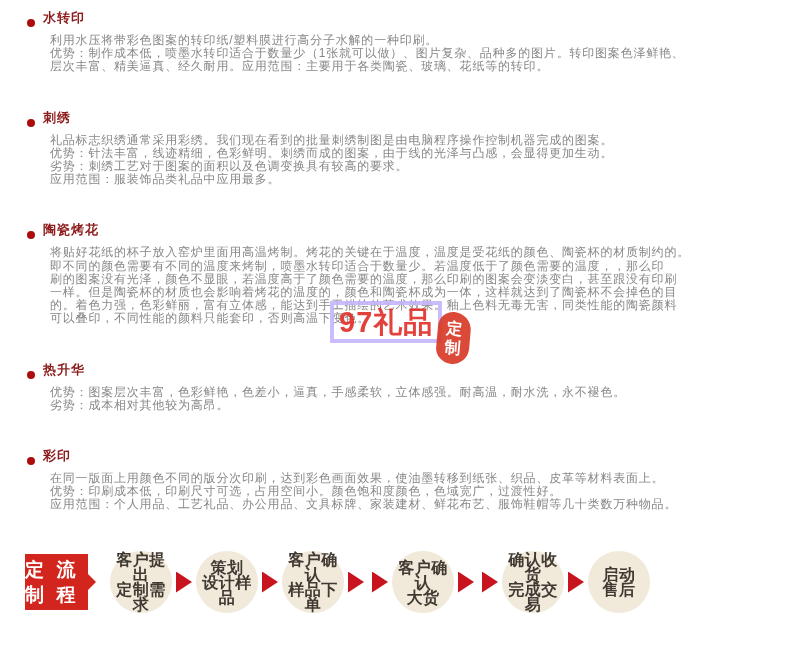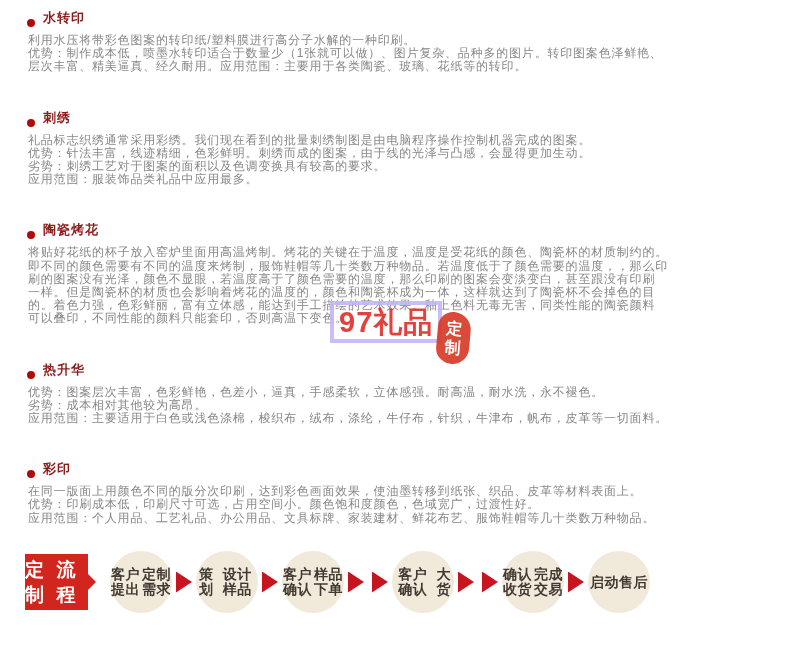--- a/index.html
+++ b/index.html
@@ -21,21 +21,21 @@
   .bullet{
     width:8px;height:8px;border-radius:50%;
     background:#ae0b0b;
     margin-right:8px;flex:0 0 auto;
   }
   .section-title{
     font-size:13px;font-weight:bold;
     color:#8c1c1c;letter-spacing:1px;
   }
   .section-body{
-    margin-left:28px;margin-top:7px;
+    margin-left:50px;margin-top:7px;
   }
   .body-line{
     font-size:12px;line-height:13.2px;
     color:#878787;letter-spacing:0.8px;
     white-space:nowrap;
   }
   
   .watermark{
     position:absolute;left:330px;top:301px;
     border:4px solid #c4b5fd;
@@ -79,23 +79,23 @@
   .flow-label::after{
     content:"";position:absolute;right:-8px;top:50%;
     margin-top:-8px;
     border-top:8px solid transparent;
     border-bottom:8px solid transparent;
     border-left:8px solid #d2251e;
   }
   .flow-step{
     width:62px;height:62px;border-radius:50%;
     background:#f1e9da;
-    display:flex;flex-direction:row;
+    display:flex;flex-direction:column;
     align-items:center;justify-content:center;
-    font-size:14px;font-weight:bold;line-height:15px;
+    font-size:16px;font-weight:bold;line-height:15px;
     color:#403a33;letter-spacing:0.5px;
     flex:0 0 auto;
     text-align:center;
   }
   .step-arrow{
     width:16px;height:21px;
     background:#c8141e;
     clip-path:polygon(0 0,100% 50%,0 100%);
     margin:0 4px;
     flex:0 0 auto;
@@ -130,36 +130,35 @@
           <div class="body-line">应用范围：服装饰品类礼品中应用最多。</div>
         </div>
       </div>
       <div class="section">
         <div class="section-heading">
           <span class="bullet"></span>
           <span class="section-title">陶瓷烤花</span>
         </div>
         <div class="section-body">
           <div class="body-line">将贴好花纸的杯子放入窑炉里面用高温烤制。烤花的关键在于温度，温度是受花纸的颜色、陶瓷杯的材质制约的。</div>
-          <div class="body-line">即不同的颜色需要有不同的温度来烤制，服饰鞋帽等几十类数万种物品。若温度低于了颜色需要的温度，，那么印</div>
+          <div class="body-line">即不同的颜色需要有不同的温度来烤制，喷墨水转印适合于数量少。若温度低于了颜色需要的温度，，那么印</div>
           <div class="body-line">刷的图案没有光泽，颜色不显眼，若温度高于了颜色需要的温度，那么印刷的图案会变淡变白，甚至跟没有印刷</div>
           <div class="body-line">一样。但是陶瓷杯的材质也会影响着烤花的温度的，颜色和陶瓷杯成为一体，这样就达到了陶瓷杯不会掉色的目</div>
           <div class="body-line">的。着色力强，色彩鲜丽，富有立体感，能达到手工描绘的艺术效果。釉上色料无毒无害，同类性能的陶瓷颜料</div>
           <div class="body-line">可以叠印，不同性能的颜料只能套印，否则高温下变色。</div>
         </div>
       </div>
       <div class="section">
         <div class="section-heading">
           <span class="bullet"></span>
           <span class="section-title">热升华</span>
         </div>
         <div class="section-body">
           <div class="body-line">优势：图案层次丰富，色彩鲜艳，色差小，逼真，手感柔软，立体感强。耐高温，耐水洗，永不褪色。</div>
           <div class="body-line">劣势：成本相对其他较为高昂。</div>
-          <div class="body-line">应用范围：主要适用于白色或浅色涤棉，梭织布，绒布，涤纶，牛仔布，针织，牛津布，帆布，皮革等一切面料。</div>
         </div>
       </div>
       <div class="section">
         <div class="section-heading">
           <span class="bullet"></span>
           <span class="section-title">彩印</span>
         </div>
         <div class="section-body">
           <div class="body-line">在同一版面上用颜色不同的版分次印刷，达到彩色画面效果，使油墨转移到纸张、织品、皮革等材料表面上。</div>
           <div class="body-line">优势：印刷成本低，印刷尺寸可选，占用空间小。颜色饱和度颜色，色域宽广，过渡性好。</div>

